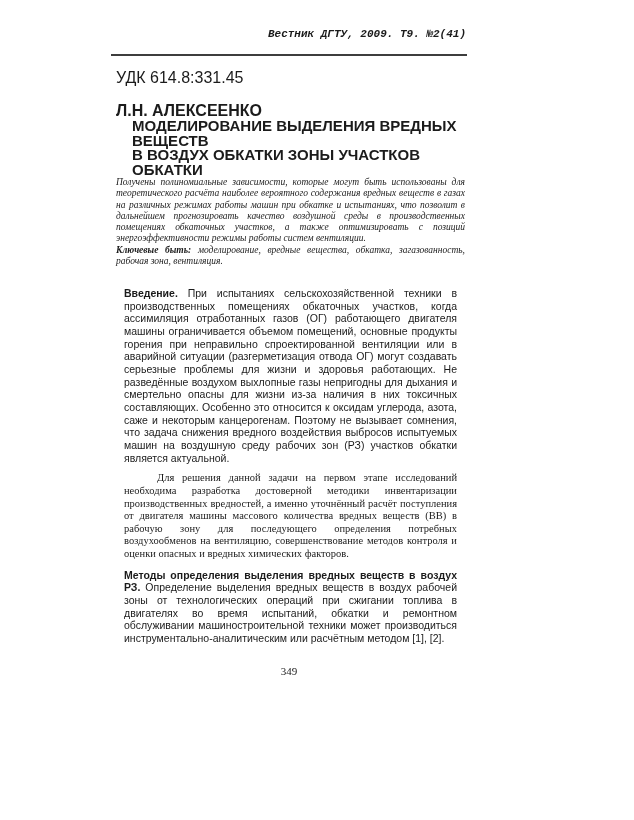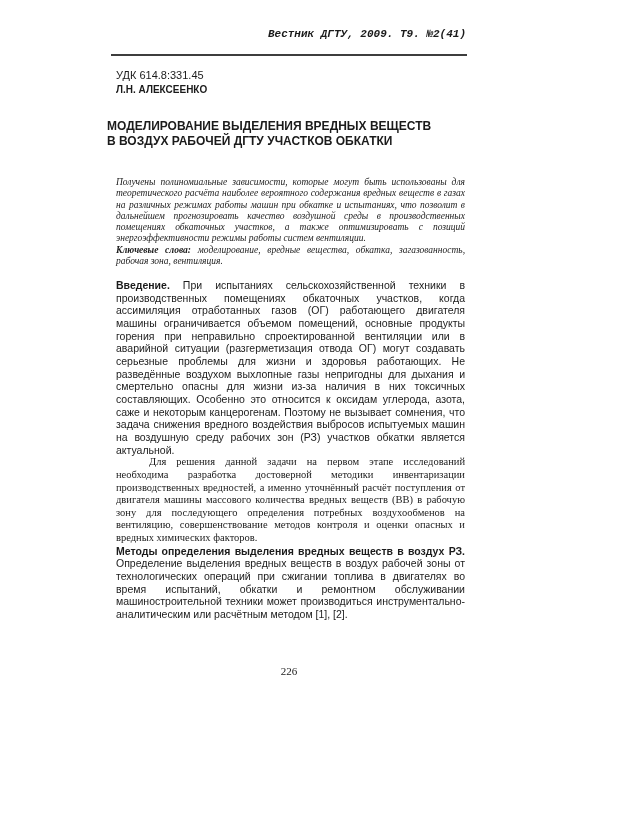--- a/index.html
+++ b/index.html
@@ -17,40 +17,40 @@
     top: 28px; left: 112px; width: 354px;
     text-align: right;
     font-family: Liberation Mono, monospace;
     font-style: italic; font-weight: 700;
     font-size: 11px;
   }
   .rule {
     top: 54px; left: 111px; width: 356px; height: 2px;
     background: #3d3d3d;
   }
-  .udc { top: 69px; left: 116px; font-size: 11px; }
-  .author { top: 84px; left: 116px; font-size: 10px; font-weight: 700; }
+  .udc { top: 69px; left: 116px; font-size: 16px; }
+  .author { top: 102px; left: 116px; font-size: 16px; font-weight: 700; }
   .title {
-    top: 119px; left: 107px; width: 352px;
-    font-size: 12px; font-weight: 700; line-height: 14.5px;
+    top: 119px; left: 132px; width: 352px;
+    font-size: 15px; font-weight: 700; line-height: 14.5px;
   }
   .abstract-block {
     top: 177px; left: 116px; width: 349px;
     font-style: italic;
     font-size: 9.5px; line-height: 11.3px;
     text-align: justify;
   }
   .abstract-block p { margin: 0; font-family: Liberation Serif, serif; }
   .keywords-label { font-weight: 700; }
   .body-block {
     top: 279px; left: 116px; width: 349px;
     font-size: 10.5px; line-height: 12.65px;
     text-align: justify;
   }
-  .body-block p { margin: 0; }
+  .body-block p { margin: 8px; }
   .body-block p.indent { text-indent: 33px; font-family: Liberation Serif, serif; }
   .lead { font-weight: 700; }
   .page-number {
     top: 665px; left: 112px; width: 354px;
     text-align: center;
     font-family: "Liberation Serif", serif;
     font-size: 11px;
   }
 </style>
 </head>
@@ -59,30 +59,30 @@
 <div class="abs journal-ref">Вестник ДГТУ, 2009. Т9. №2(41)</div>
 
 <div class="abs rule"></div>
 
 <div class="abs udc">УДК 614.8:331.45</div>
 
 <div class="abs author">Л.Н. АЛЕКСЕЕНКО</div>
 
 <h1 class="abs title">
   <span>МОДЕЛИРОВАНИЕ ВЫДЕЛЕНИЯ ВРЕДНЫХ ВЕЩЕСТВ</span><br>
-  <span>В ВОЗДУХ РАБОЧЕЙ ДГТУ УЧАСТКОВ ОБКАТКИ</span><br>
+  <span>В ВОЗДУХ ОБКАТКИ ЗОНЫ УЧАСТКОВ ОБКАТКИ</span><br>
 </h1>
 
 <div class="abs abstract-block">
   <p>Получены полиномиальные зависимости, которые могут быть использованы для теоретического расчёта наиболее вероятного содержания вредных веществ в газах на различных режимах работы машин при обкатке и испытаниях, что позволит в дальнейшем прогнозировать качество воздушной среды в производственных помещениях обкаточных участков, а также оптимизировать с позиций энергоэффективности режимы работы систем вентиляции.</p>
   <p>
-    <span class="keywords-label">Ключевые слова:</span>
+    <span class="keywords-label">Ключевые быть:</span>
     <span>моделирование, вредные вещества, обкатка, загазованность, рабочая зона, вентиляция.</span>
   </p>
 </div>
 
 <div class="abs body-block">
     <p><span class="lead">Введение. </span>При испытаниях сельскохозяйственной техники в производственных помещениях обкаточных участков, когда ассимиляция отработанных газов (ОГ) работающего двигателя машины ограничивается объемом помещений, основные продукты горения при неправильно спроектированной вентиляции или в аварийной ситуации (разгерметизация отвода ОГ) могут создавать серьезные проблемы для жизни и здоровья работающих. Не разведённые воздухом выхлопные газы непригодны для дыхания и смертельно опасны для жизни из-за наличия в них токсичных составляющих. Особенно это относится к оксидам углерода, азота, саже и некоторым канцерогенам. Поэтому не вызывает сомнения, что задача снижения вредного воздействия выбросов испытуемых машин на воздушную среду рабочих зон (РЗ) участков обкатки является актуальной.</p>
     <p class="indent">Для решения данной задачи на первом этапе исследований необходима разработка достоверной методики инвентаризации производственных вредностей, а именно уточнённый расчёт поступления от двигателя машины массового количества вредных веществ (ВВ) в рабочую зону для последующего определения потребных воздухообменов на вентиляцию, совершенствование методов контроля и оценки опасных и вредных химических факторов.</p>
     <p><span class="lead">Методы определения выделения вредных веществ в воздух РЗ. </span>Определение выделения вредных веществ в воздух рабочей зоны от технологических операций при сжигании топлива в двигателях во время испытаний, обкатки и ремонтном обслуживании машиностроительной техники может производиться инструментально-аналитическим или расчётным методом [1], [2].</p>
   </div>
 
-<div class="abs page-number">226</div>
+<div class="abs page-number">349</div>
 
 </body></html>

